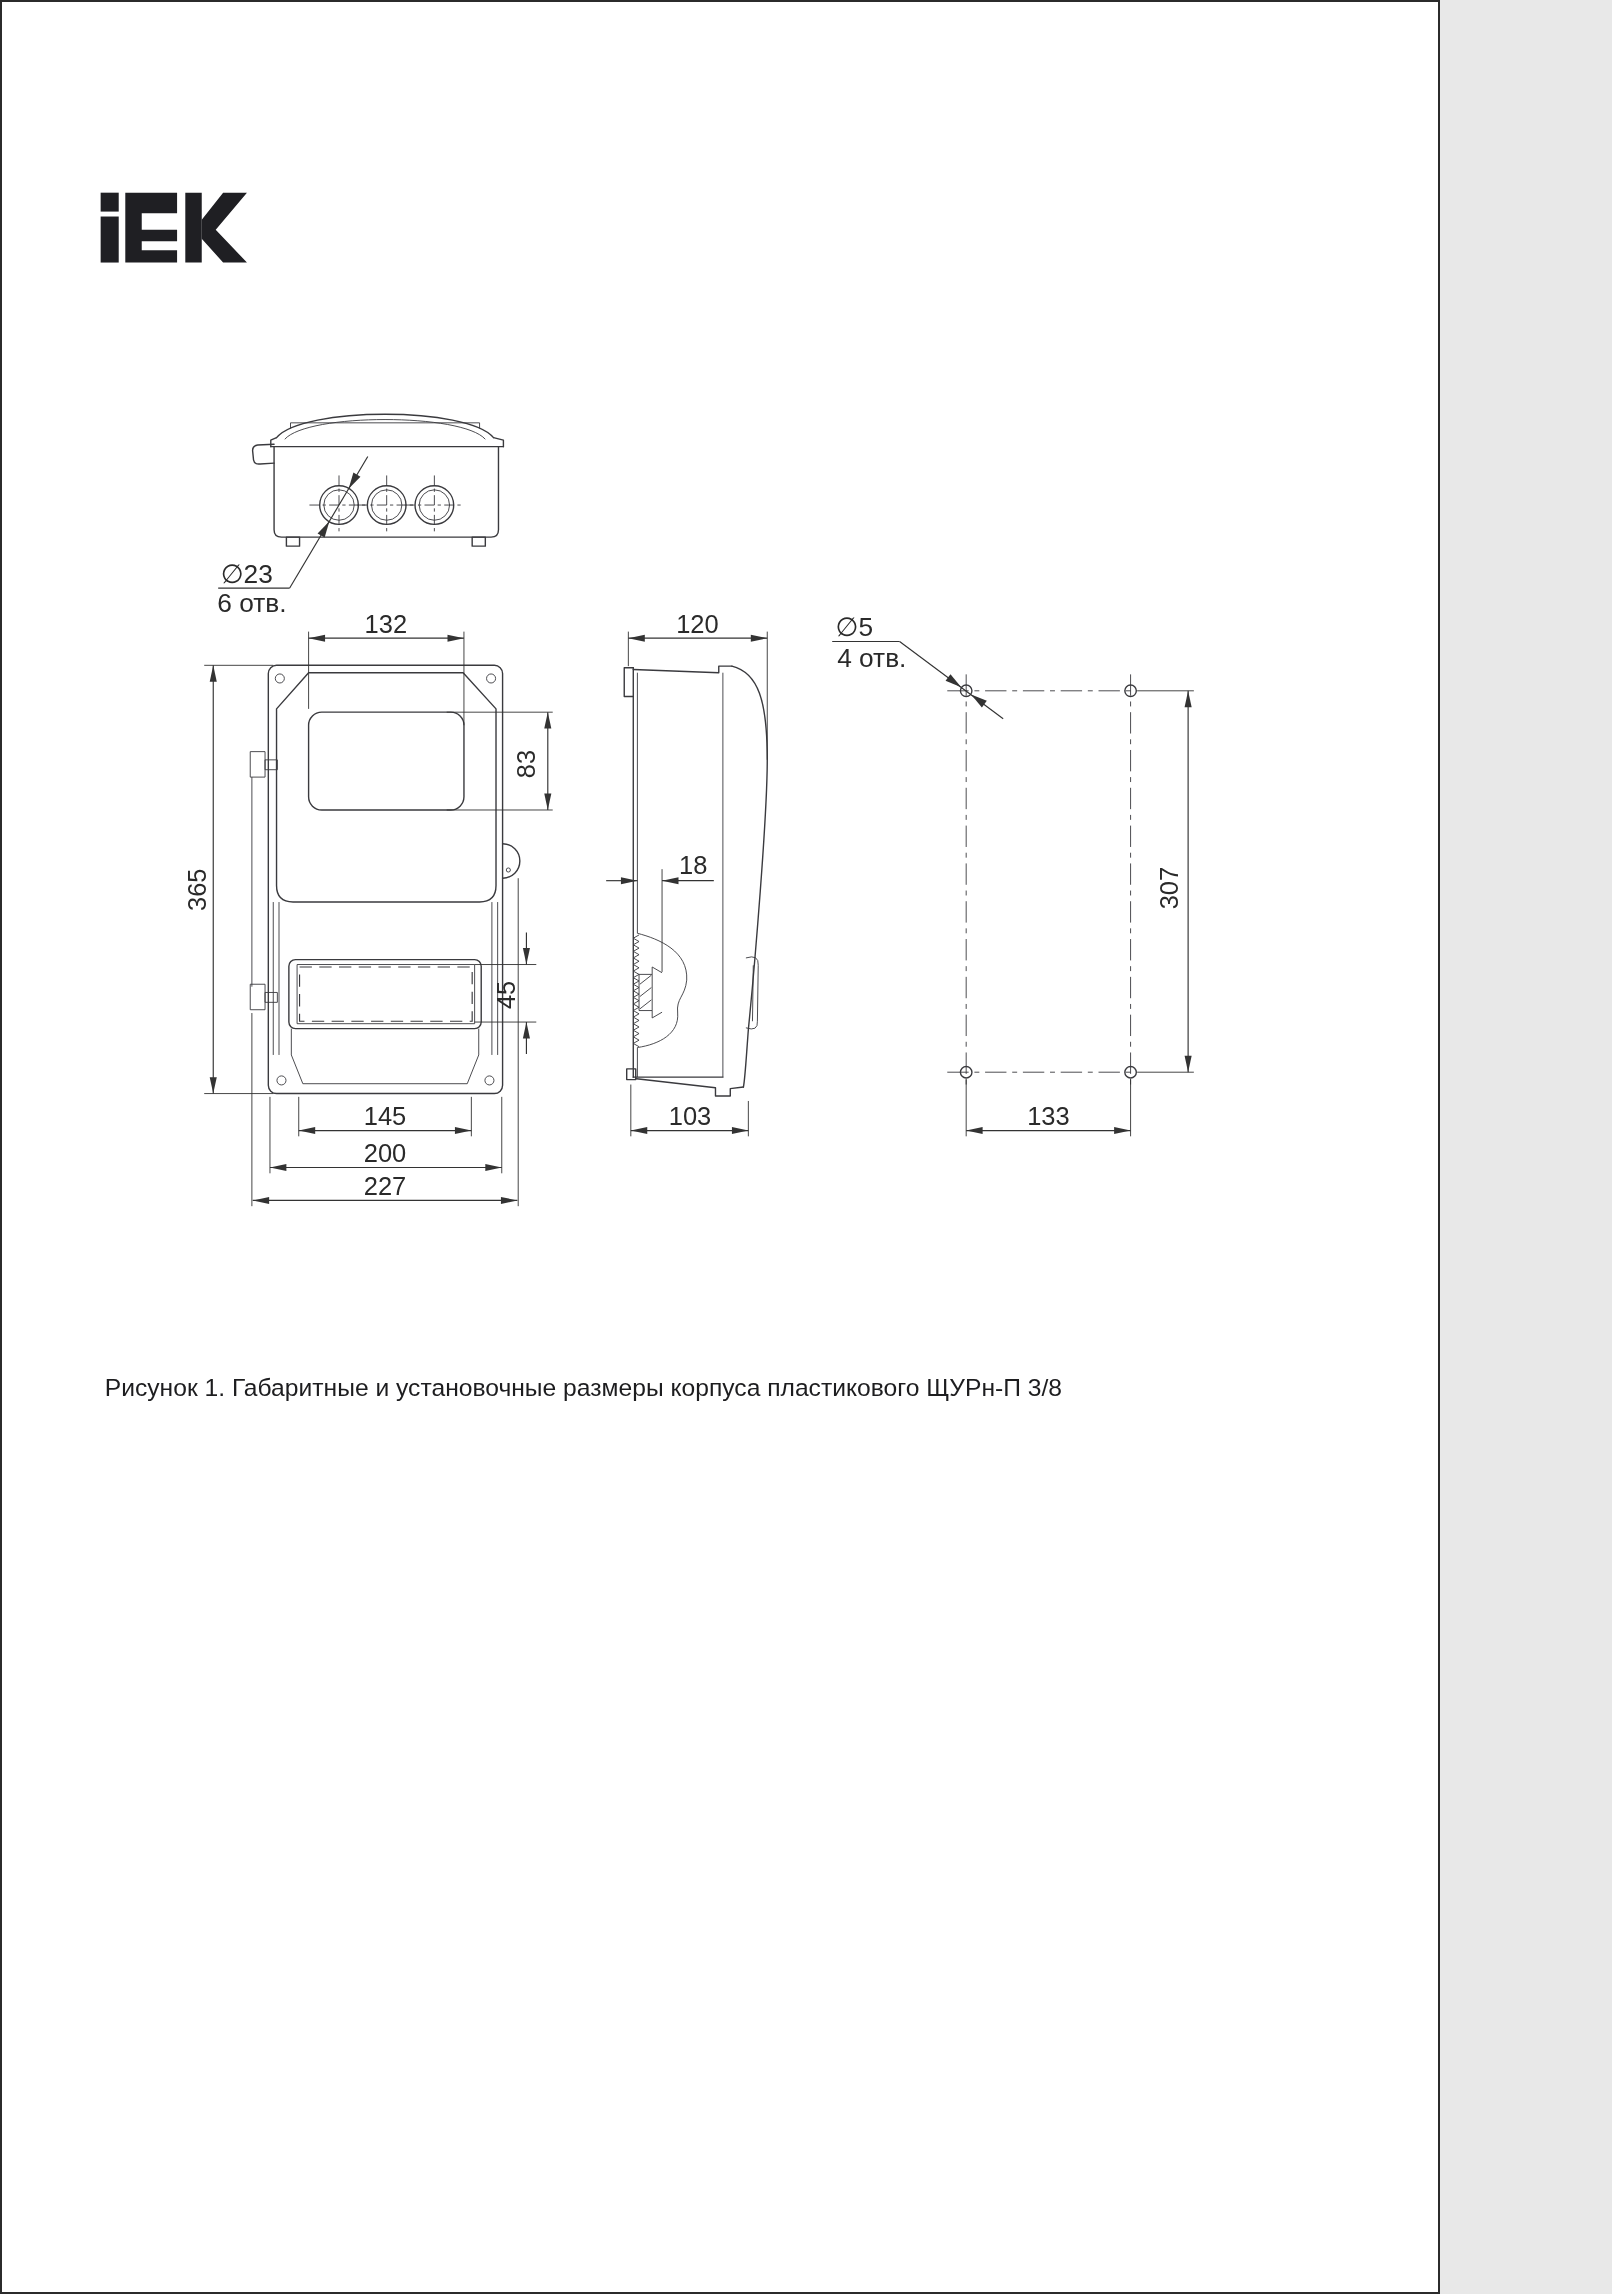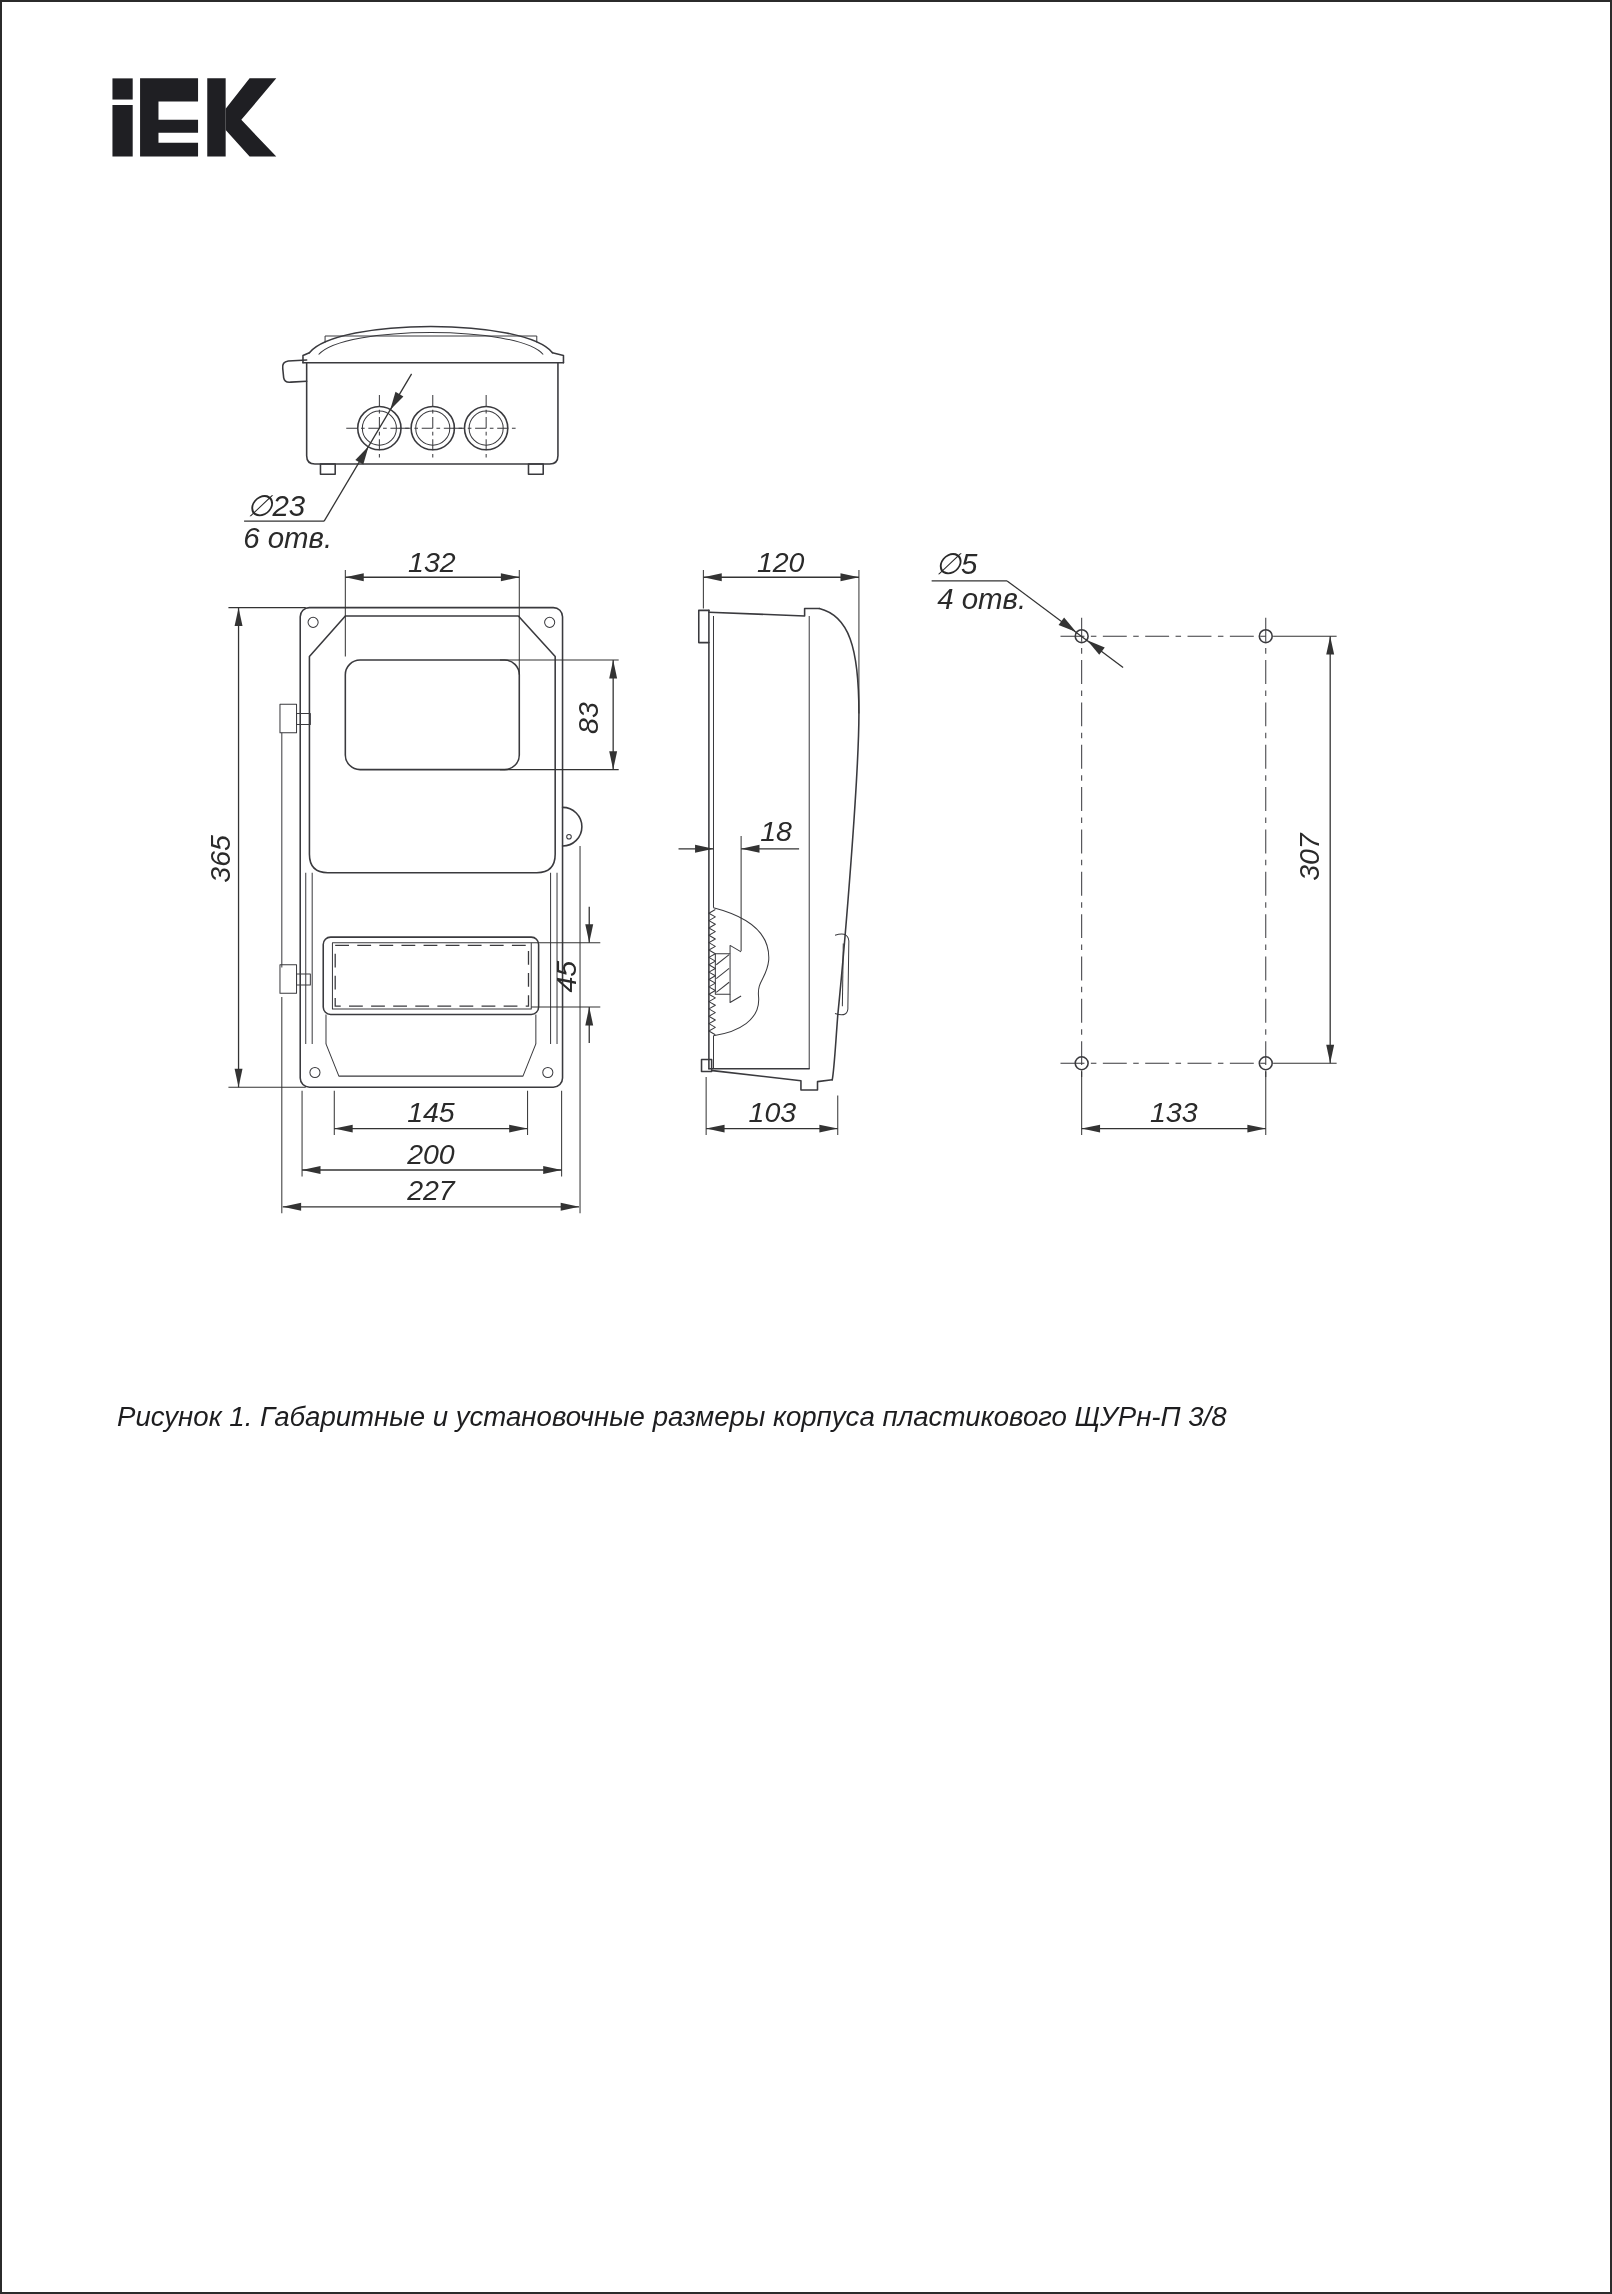--- a/index.html
+++ b/index.html
@@ -1,18 +1,18 @@
 <!DOCTYPE html>
 <html style="font-size:14.8px"><head>
 <meta charset="utf-8">
 <style>
   html,body{margin:0;padding:0;background:#e8e8e8;}
-  .page{position:relative;width:1612px;height:2294px;background:#ffffff;
+  .page{position:relative;width:1440px;height:2294px;background:#ffffff;
         border:2.8px solid #2b2b2b;box-sizing:border-box;overflow:hidden;
-        font-family:"Liberation Sans", sans-serif;font-style:italic;}
+        font-family:"Liberation Sans", sans-serif;}
   svg{position:absolute;left:0;top:0;width:100%;height:100%;}
   .obj{stroke:#3a3a3e;stroke-width:1.7;fill:none;stroke-linecap:round;stroke-linejoin:round;}
   .thin{stroke:#3a3a3e;stroke-width:1.1;fill:none;stroke-linejoin:round;}
   .dim{stroke:#333333;stroke-width:1.4;fill:none;}
   .ext{stroke:#333333;stroke-width:1.1;fill:none;}
   .dash{stroke:#3a3a3e;stroke-width:1.4;fill:none;stroke-dasharray:15 9;}
   .cl{stroke:#3a3a3e;stroke-width:1.1;fill:none;stroke-dasharray:26 7 6 7;}
   .clq{stroke:#3a3a3e;stroke-width:1.1;fill:none;stroke-dasharray:12 4 4 4;}
   .arw{fill:#333333;stroke:none;}
   text.t{font-family:"Liberation Sans",sans-serif;font-size:31px;fill:#2a2a2a;}

